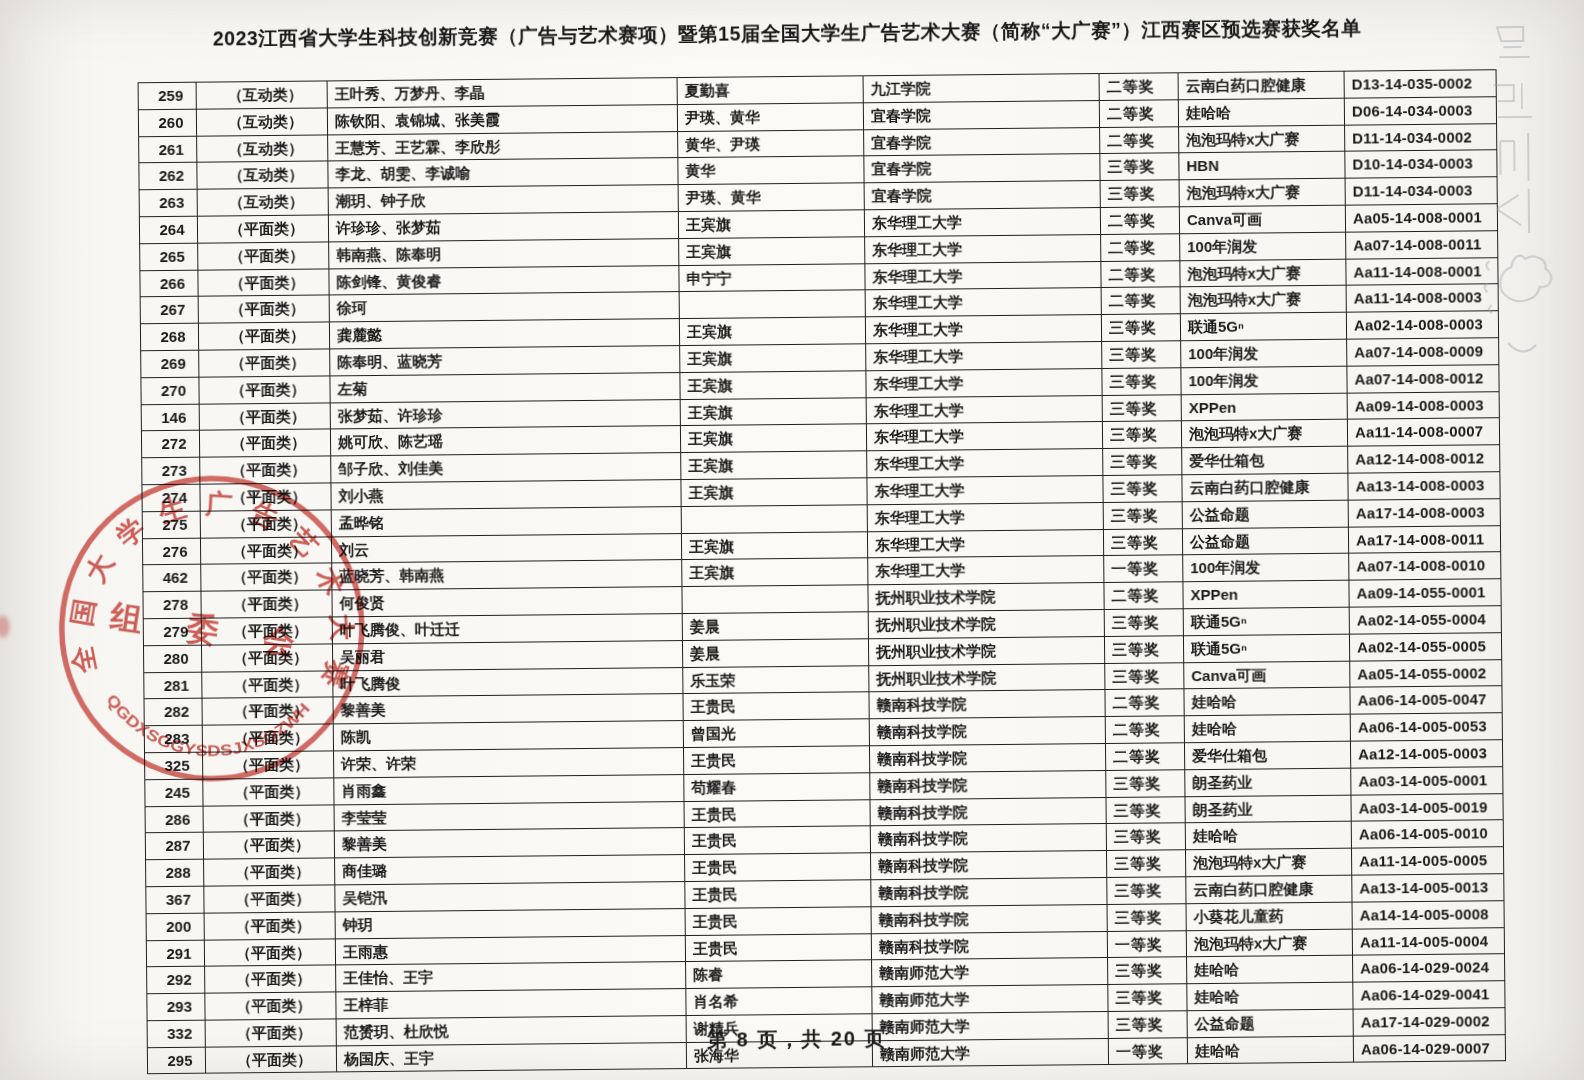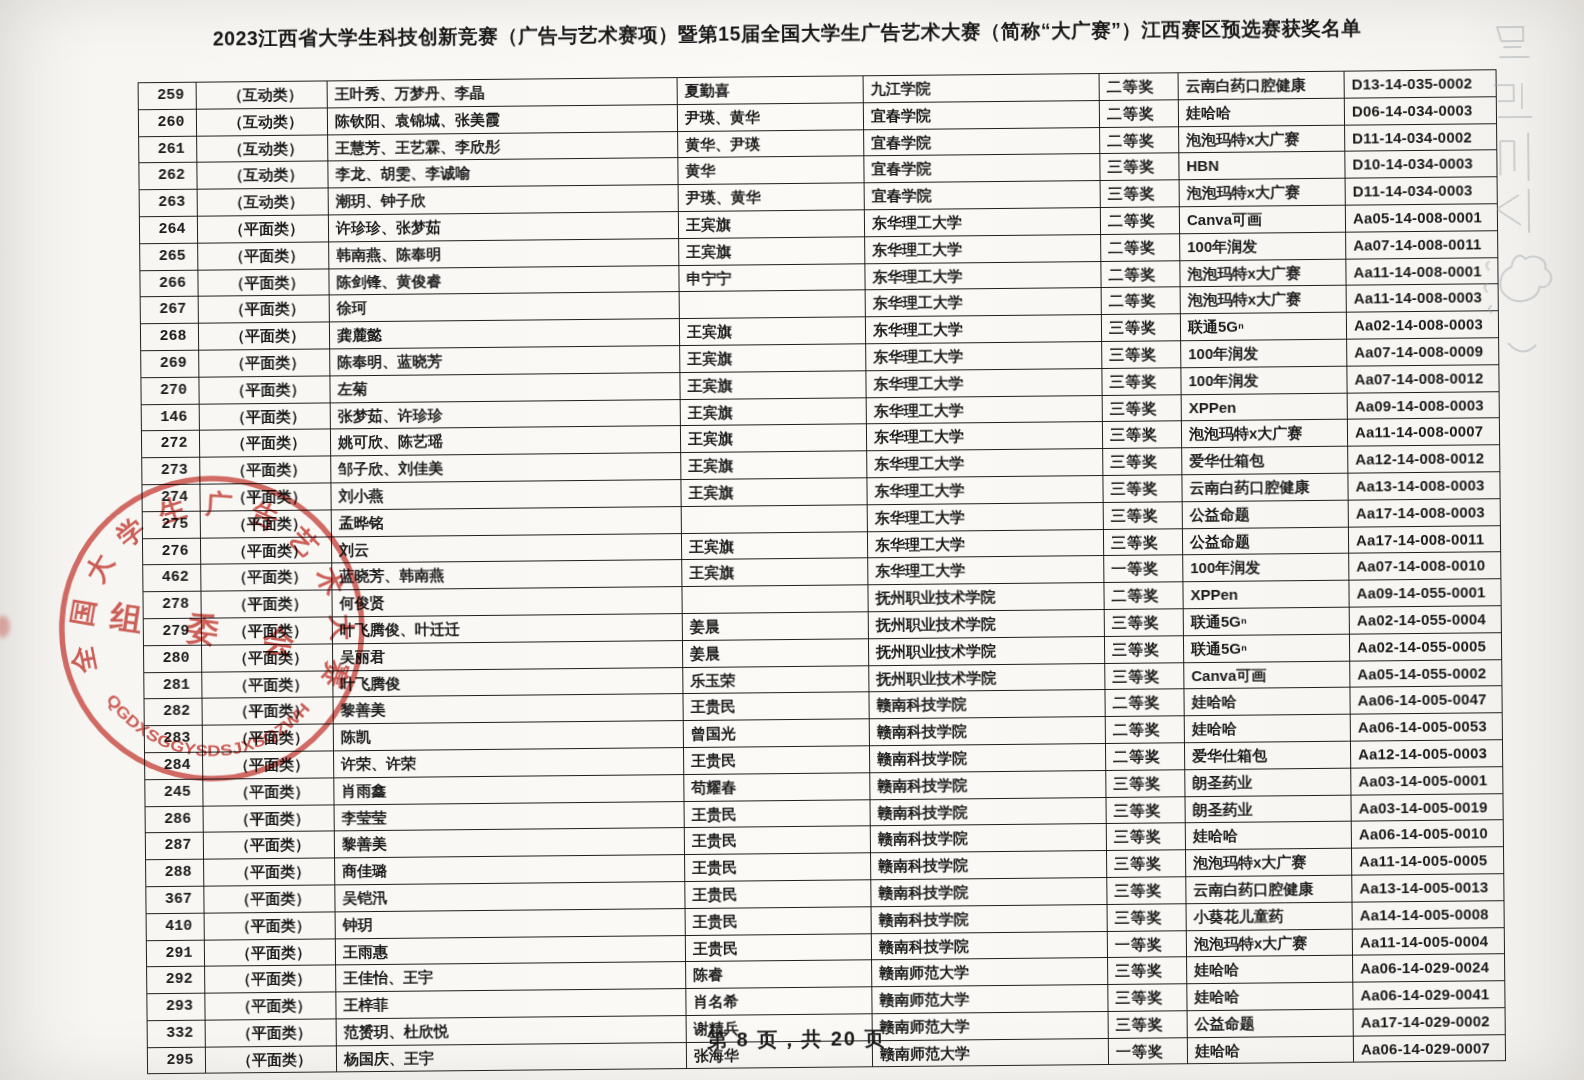--- a/index.html
+++ b/index.html
@@ -22,21 +22,21 @@
     position:absolute;left:142px;top:76px;width:1358px;height:956px;
     border-collapse:collapse;table-layout:fixed;
   }
   table.grid td{
     border:1.6px solid #1f1f1f;
     font-size:15px;font-weight:700;color:#1b1b1b;
     padding:0 0 0 7px;white-space:nowrap;overflow:hidden;
     height:25.8px;line-height:25.8px;vertical-align:middle;
     background:transparent;
   }
-  td.c-num{text-align:center;padding:0;font-weight:700;font-size:15.5px;font-family:Liberation Mono, monospace;}
+  td.c-num{text-align:center;padding:0;font-weight:700;font-size:15.5px;}
   td.c-cat{text-align:center;padding:0;}
   td.c-award{padding-left:5px;letter-spacing:1px;}
   td.c-code{font-weight:600;font-size:15.5px;letter-spacing:0.2px;padding-left:6px;}
   .footer{
     position:absolute;top:1026px;left:0;width:100%;
     text-align:center;font-size:20px;font-weight:700;color:#1a1a1a;letter-spacing:2px;
   }
   .stamp{
     position:absolute;left:52px;top:464px;width:318px;height:318px;
     mix-blend-mode:multiply;opacity:0.82;pointer-events:none;
@@ -318,21 +318,21 @@
       <td class="c-num">283</td>
       <td class="c-cat">（平面类）</td>
       <td class="c-name">陈凯</td>
       <td class="c-teach">曾国光</td>
       <td class="c-school">赣南科技学院</td>
       <td class="c-award">二等奖</td>
       <td class="c-brand">娃哈哈</td>
       <td class="c-code">Aa06-14-005-0053</td>
     </tr>
         <tr>
-      <td class="c-num">284</td>
+      <td class="c-num">325</td>
       <td class="c-cat">（平面类）</td>
       <td class="c-name">许荣、许荣</td>
       <td class="c-teach">王贵民</td>
       <td class="c-school">赣南科技学院</td>
       <td class="c-award">二等奖</td>
       <td class="c-brand">爱华仕箱包</td>
       <td class="c-code">Aa12-14-005-0003</td>
     </tr>
         <tr>
       <td class="c-num">245</td>
@@ -378,21 +378,21 @@
       <td class="c-num">367</td>
       <td class="c-cat">（平面类）</td>
       <td class="c-name">吴铠汛</td>
       <td class="c-teach">王贵民</td>
       <td class="c-school">赣南科技学院</td>
       <td class="c-award">三等奖</td>
       <td class="c-brand">云南白药口腔健康</td>
       <td class="c-code">Aa13-14-005-0013</td>
     </tr>
         <tr>
-      <td class="c-num">410</td>
+      <td class="c-num">200</td>
       <td class="c-cat">（平面类）</td>
       <td class="c-name">钟玥</td>
       <td class="c-teach">王贵民</td>
       <td class="c-school">赣南科技学院</td>
       <td class="c-award">三等奖</td>
       <td class="c-brand">小葵花儿童药</td>
       <td class="c-code">Aa14-14-005-0008</td>
     </tr>
         <tr>
       <td class="c-num">291</td>

